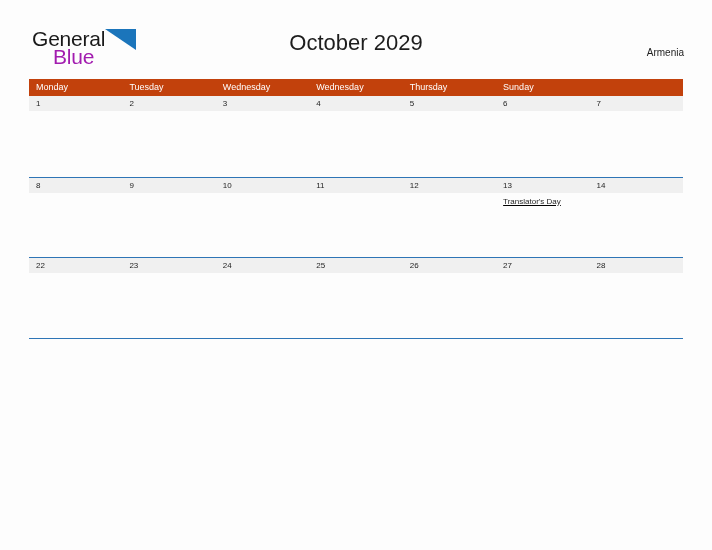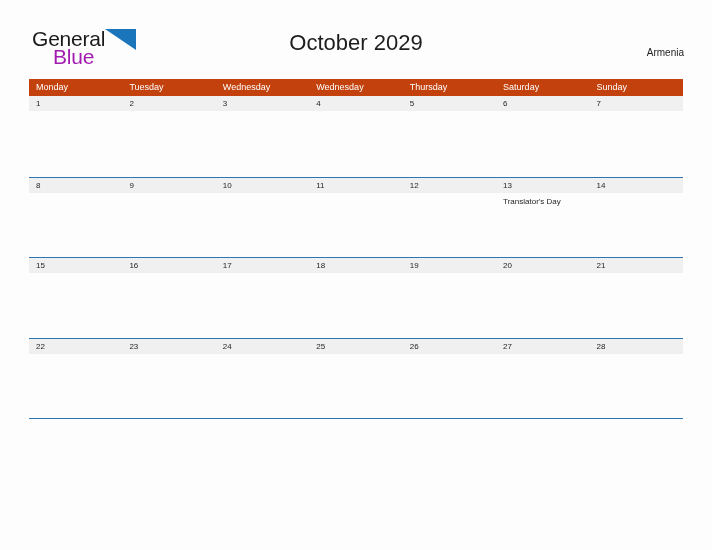--- a/index.html
+++ b/index.html
@@ -135,20 +135,21 @@
     line-height: 15px;
     font-size: 8px;
     color: #1f1f1f;
     padding-left: 7px;
     box-sizing: border-box;
     font-family: "Liberation Sans", sans-serif;
   }
   .events-band {
     display: flex;
     width: 654px;
+    text-decoration: underline;
   }
   .events-cell {
     width: 93.43px;
     padding-left: 7px;
     padding-top: 3px;
     box-sizing: border-box;
     font-family: "Liberation Sans", sans-serif;
   }
   .event-text {
     font-size: 8px;
@@ -177,21 +178,20 @@
 
   </div>
 
   <div class="calendar">
     <div class="weekday-row">
         <div class="weekday-cell">Monday</div>
         <div class="weekday-cell">Tuesday</div>
         <div class="weekday-cell">Wednesday</div>
         <div class="weekday-cell">Wednesday</div>
         <div class="weekday-cell">Thursday</div>
-        <div class="weekday-cell">Saturday</div>
         <div class="weekday-cell">Sunday</div>
       </div>
     <div id="weeks-container">
         <div class="week-row first">
           <div class="daynum-band">
             <div class="daynum-cell">1</div>
             <div class="daynum-cell">2</div>
             <div class="daynum-cell">3</div>
             <div class="daynum-cell">4</div>
             <div class="daynum-cell">5</div>
@@ -225,40 +225,20 @@
             <div class="events-cell"></div>
             <div class="events-cell"></div>
             <div class="events-cell">
               <div class="event-text">Translator's Day</div>
             </div>
             <div class="events-cell"></div>
           </div>
         </div>
         <div class="week-row">
           <div class="daynum-band">
-            <div class="daynum-cell">15</div>
-            <div class="daynum-cell">16</div>
-            <div class="daynum-cell">17</div>
-            <div class="daynum-cell">18</div>
-            <div class="daynum-cell">19</div>
-            <div class="daynum-cell">20</div>
-            <div class="daynum-cell">21</div>
-          </div>
-          <div class="events-band">
-            <div class="events-cell"></div>
-            <div class="events-cell"></div>
-            <div class="events-cell"></div>
-            <div class="events-cell"></div>
-            <div class="events-cell"></div>
-            <div class="events-cell"></div>
-            <div class="events-cell"></div>
-          </div>
-        </div>
-        <div class="week-row">
-          <div class="daynum-band">
             <div class="daynum-cell">22</div>
             <div class="daynum-cell">23</div>
             <div class="daynum-cell">24</div>
             <div class="daynum-cell">25</div>
             <div class="daynum-cell">26</div>
             <div class="daynum-cell">27</div>
             <div class="daynum-cell">28</div>
           </div>
           <div class="events-band">
             <div class="events-cell"></div>

